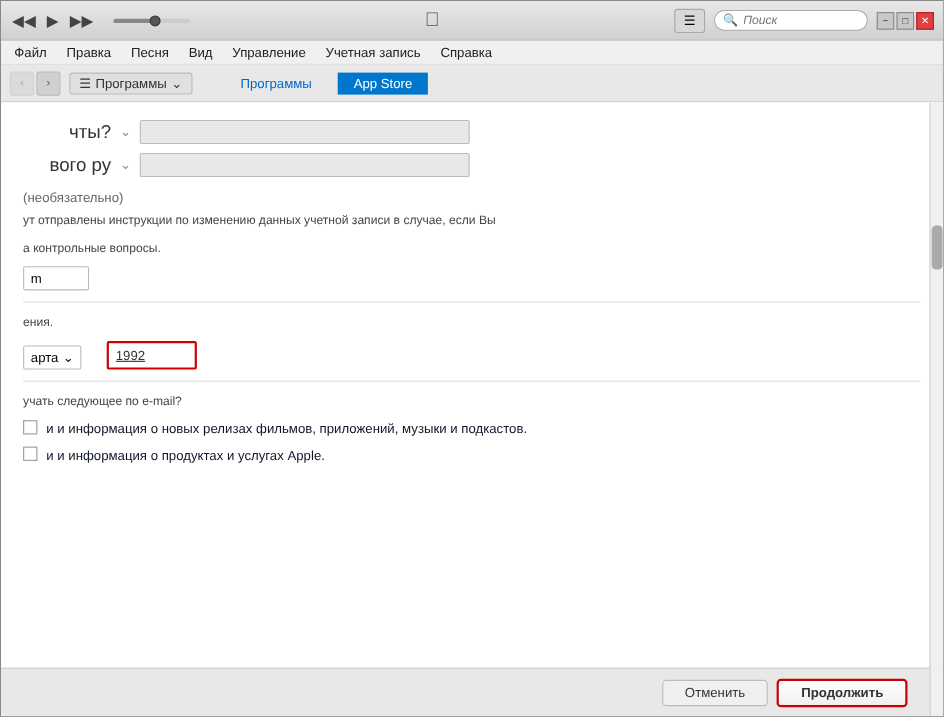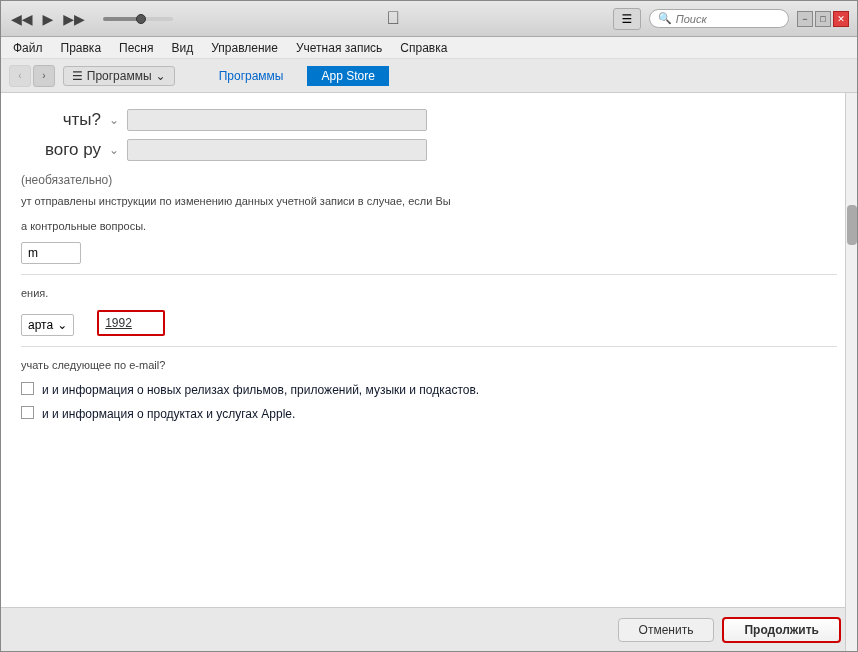--- a/index.html
+++ b/index.html
@@ -301,21 +301,21 @@
     .small-input {
       width: 60px;
       height: 22px;
       border: 1px solid #bbb;
       border-radius: 2px;
       padding: 2px 6px;
       font-size: 12px;
     }
 
     .year-input {
-      width: 68px;
+      width: 82px;
       height: 26px;
       border: 2px solid #cc0000;
       border-radius: 2px;
       padding: 2px 6px;
       font-size: 12px;
       color: #333;
       text-decoration: underline;
     }
 
     .month-dropdown {
@@ -359,21 +359,21 @@
       line-height: 1.5;
     }
 
     
     .bottom-bar {
       background: #e8e8e8;
       border-top: 1px solid #ccc;
       display: flex;
       align-items: center;
       justify-content: flex-end;
-      padding: 8px 16px;
+      padding: 8px 32px;
       height: 44px;
       gap: 8px;
     }
 
     .btn {
       padding: 4px 20px;
       border-radius: 4px;
       cursor: pointer;
       font-size: 12px;
       border: 1px solid #bbb;

